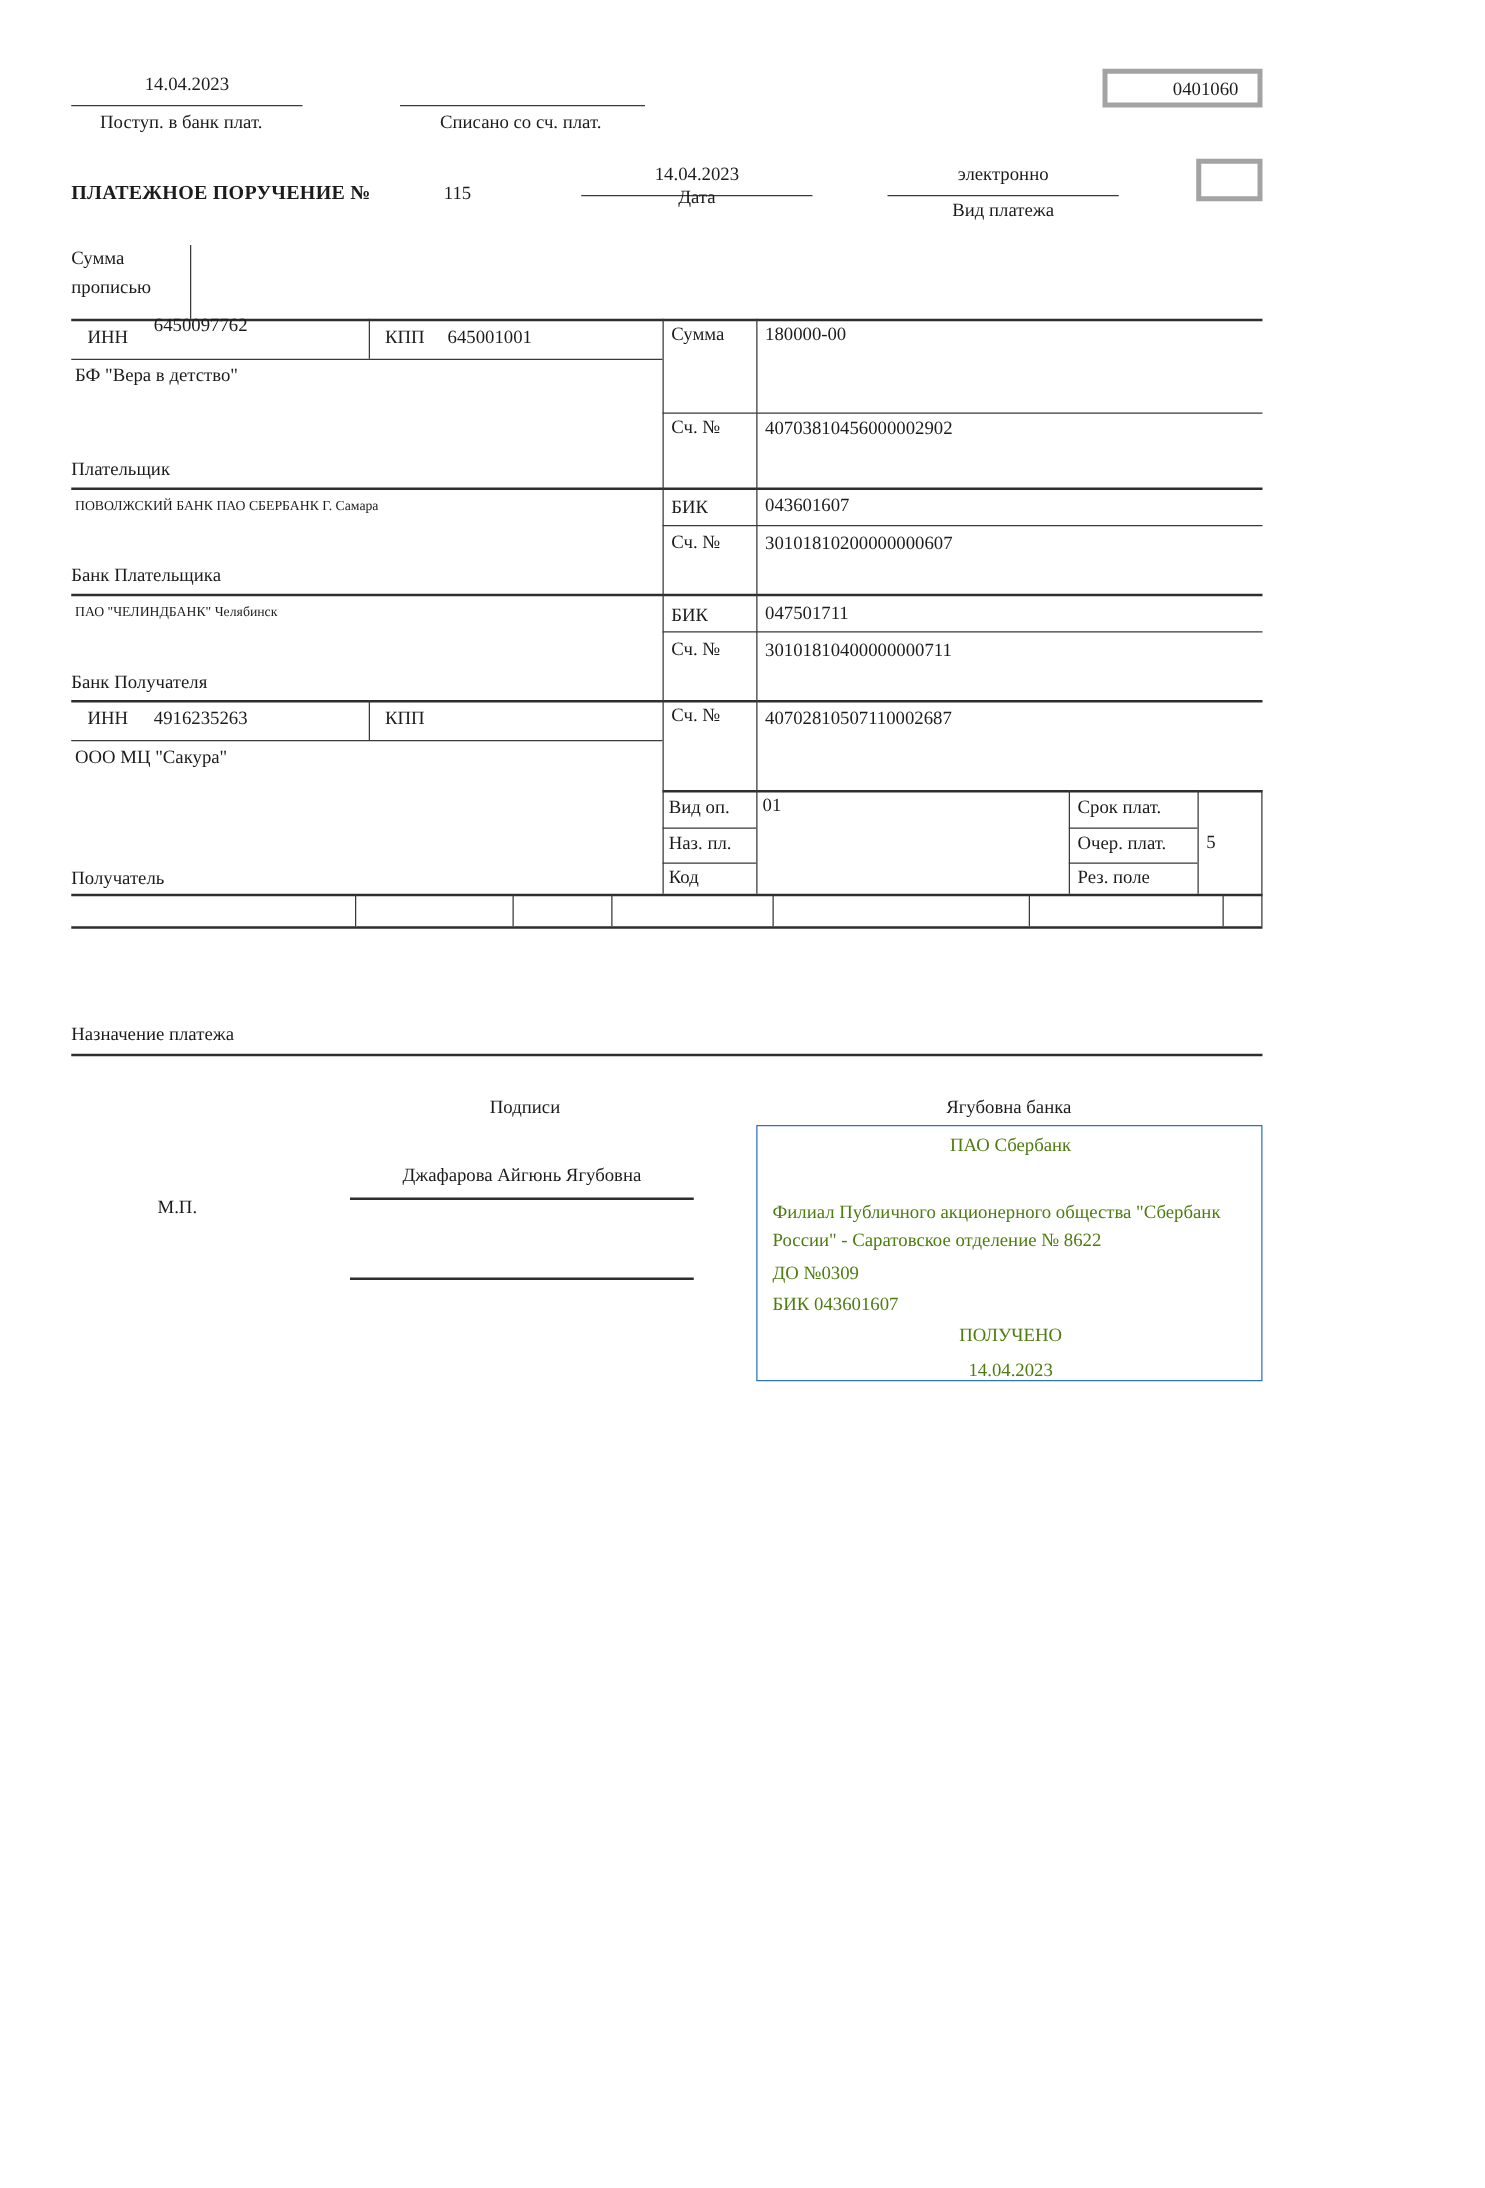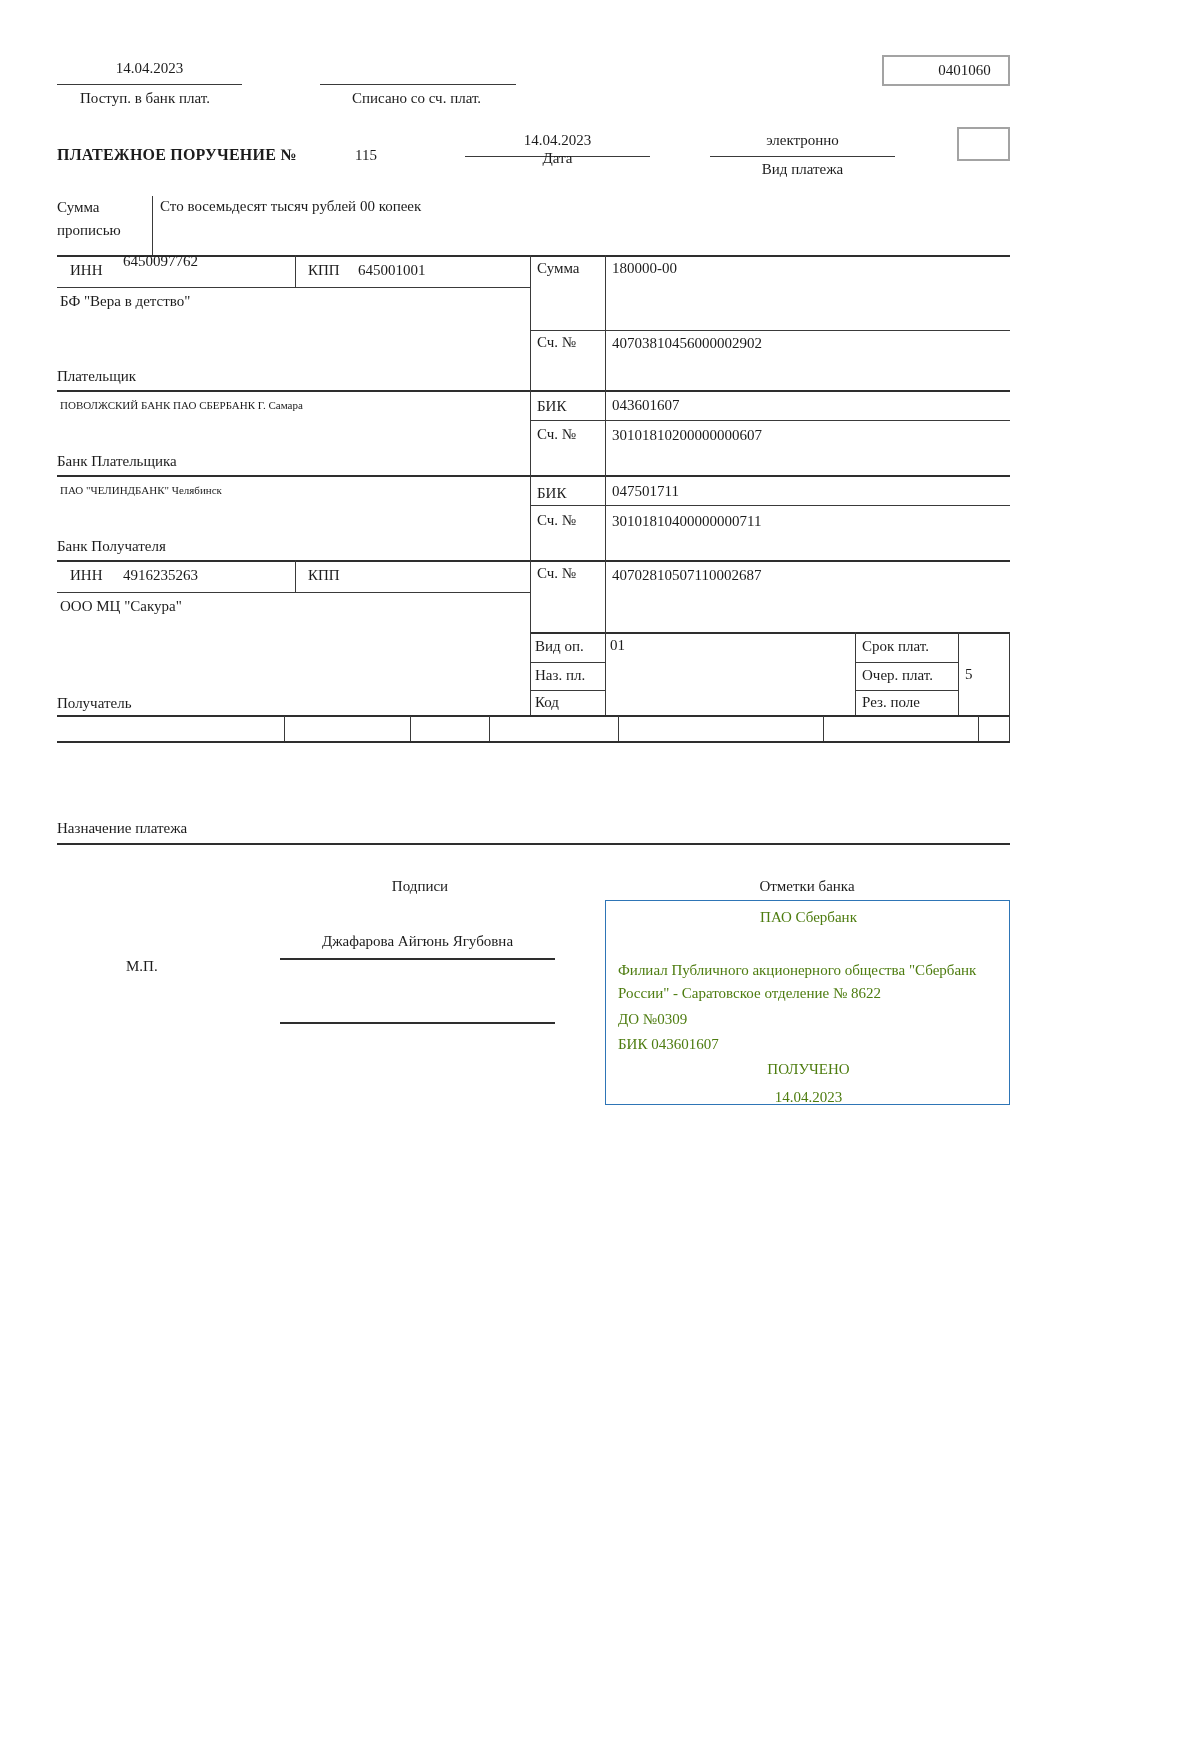--- a/index.html
+++ b/index.html
@@ -9,21 +9,21 @@
     background:#ffffff;
     font-family:"Liberation Serif","DejaVu Serif",serif;
     color:#1c1c1c;
     font-size:15px;
     overflow:hidden;
   }
   .abs{position:absolute;}
   .hl{position:absolute;height:1px;background:#3a3a3a;}
   .hl2{position:absolute;height:2px;background:#2e2e2e;}
   .vl{position:absolute;width:1px;background:#3a3a3a;}
-  .box{position:absolute;border:2px solid #a3a3a3;box-sizing:border-box;padding-left:37px;}
+  .box{position:absolute;border:4px solid #a3a3a3;box-sizing:border-box;padding-left:37px;}
   .center{text-align:center;}
   .small{font-size:11px;}
   .title{font-size:16px;font-weight:bold;letter-spacing:.2px;}
   .stamp{
     position:absolute;border:1px solid #2e75b6;color:#4d7c0f;box-sizing:border-box;
   }
   .stamp .abs{position:absolute;}
 </style>
 </head>
 <body>
@@ -48,21 +48,20 @@
   <div class="abs center" style="left:465px;top:150px;width:185px;">Дата</div>
 
   <div class="abs center" style="left:710px;top:132px;width:185px;">электронно</div>
   <div class="hl" style="left:710px;top:156px;width:185px;"></div>
   <div class="abs center" style="left:710px;top:161px;width:185px;">Вид платежа</div>
 
   <div class="box" style="left:957px;top:127px;width:53px;height:34px;"></div>
 
   <div class="abs" style="left:57px;top:196px;width:92px;line-height:1.55;">Сумма прописью</div>
   <div class="vl" style="left:152px;top:196px;height:59px;"></div>
-  <div class="abs" style="left:160px;top:198px;width:840px;">Сто восемьдесят тысяч рублей 00 копеек</div>
 
   <div class="hl2" style="left:57px;top:255px;width:953px;"></div>
   <div class="hl" style="left:57px;top:287px;width:473px;"></div>
   <div class="hl" style="left:530px;top:330px;width:480px;"></div>
   <div class="hl2" style="left:57px;top:390px;width:953px;"></div>
   <div class="hl" style="left:530px;top:420px;width:480px;"></div>
   <div class="hl2" style="left:57px;top:475px;width:953px;"></div>
   <div class="hl" style="left:530px;top:505px;width:480px;"></div>
   <div class="hl2" style="left:57px;top:560px;width:953px;"></div>
   <div class="hl" style="left:57px;top:592px;width:473px;"></div>
@@ -137,21 +136,21 @@
   <div class="abs" style="left:610px;top:694px;"></div>
   <div class="abs" style="left:862px;top:694px;">Рез. поле</div>
   <div class="abs" style="left:965px;top:694px;"></div>
 
   <div class="abs" style="left:57px;top:695px;">Получатель</div>
 
   <div class="abs" style="left:57px;top:820px;">Назначение платежа</div>
   <div class="hl2" style="left:57px;top:843px;width:953px;"></div>
 
   <div class="abs center" style="left:330px;top:878px;width:180px;">Подписи</div>
-  <div class="abs center" style="left:717px;top:878px;width:180px;">Отметки банка</div>
+  <div class="abs center" style="left:717px;top:878px;width:180px;">Ягубовна банка</div>
 
   <div class="abs center" style="left:280px;top:933px;width:275px;">Джафарова Айгюнь Ягубовна</div>
   <div class="hl2" style="left:280px;top:958px;width:275px;"></div>
   <div class="abs" style="left:126px;top:958px;">М.П.</div>
   <div class="hl2" style="left:280px;top:1022px;width:275px;"></div>
 
   <div class="stamp" style="left:605px;top:900px;width:405px;height:205px;">
     <div class="abs center" style="left:0;top:8px;width:405px;">ПАО Сбербанк</div>
     <div class="abs" style="left:12px;top:58px;width:378px;line-height:1.55;">Филиал Публичного акционерного общества "Сбербанк России" - Саратовское отделение № 8622</div>
     <div class="abs" style="left:12px;top:110px;">ДО №0309</div>

